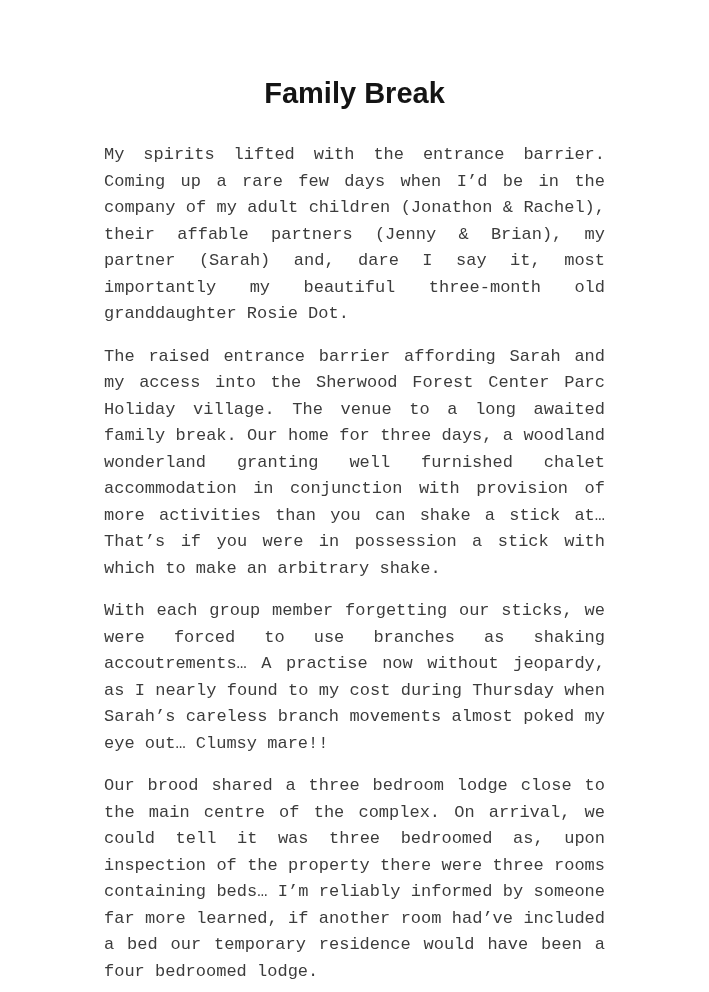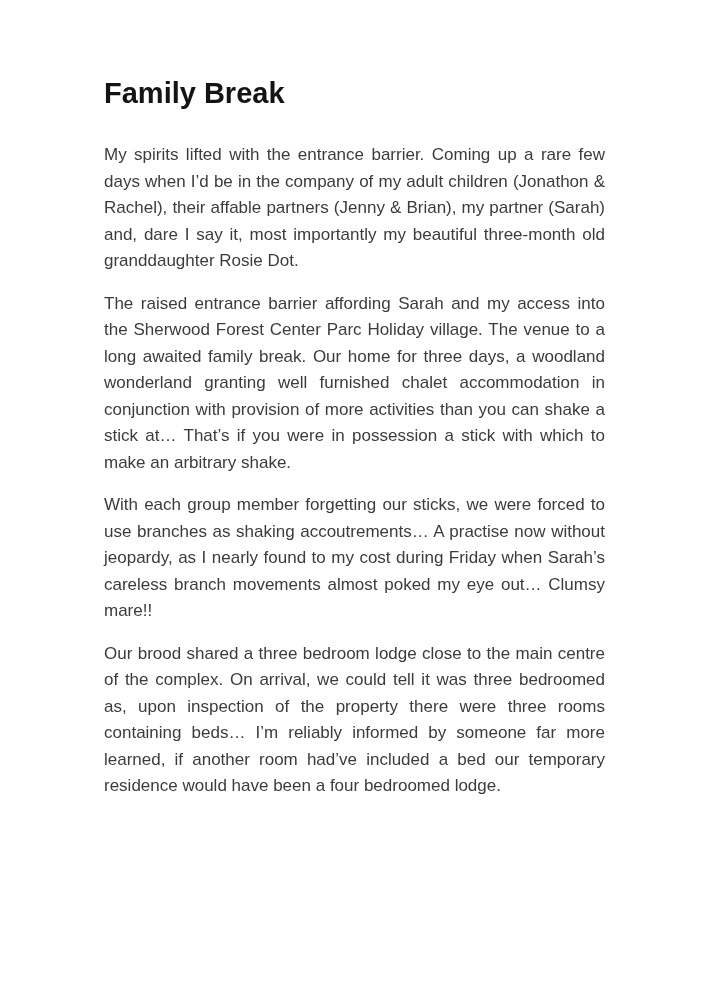--- a/index.html
+++ b/index.html
@@ -16,25 +16,26 @@
     padding: 74px 104px 0 104px;
     overflow: hidden;
   }
   .chapter-title {
     margin: 0 0 30px 0;
     font-family: "Liberation Sans", "DejaVu Sans", sans-serif;
     font-weight: 700;
     font-size: 29px;
     line-height: 38px;
     color: #141414;
+    text-align: center;
     letter-spacing: 0px;
   }
   .body-text p {
     margin: 0 0 16px 0;
-    font-family: Liberation Sans, sans-serif;
+    font-family: Liberation Mono, monospace;
     font-size: 17px;
     line-height: 26.5px;
     color: #3c3c3c;
     text-align: justify;
     text-justify: inter-word;
   }
   .page-number {
     position: absolute;
     left: 0;
     right: 0;
@@ -48,17 +49,17 @@
 </style>
 </head>
 <body>
 
 <div class="page">
   <h1 class="chapter-title">Family Break</h1>
 
   <div class="body-text">
     <p>My spirits lifted with the entrance barrier. Coming up a rare few days when I’d be in the company of my adult children (Jonathon &amp; Rachel), their affable partners (Jenny &amp; Brian), my partner (Sarah) and, dare I say it, most importantly my beautiful three-month old granddaughter Rosie Dot.</p>
     <p>The raised entrance barrier affording Sarah and my access into the Sherwood Forest Center Parc Holiday village. The venue to a long awaited family break. Our home for three days, a woodland wonderland granting well furnished chalet accommodation in conjunction with provision of more activities than you can shake a stick at… That’s if you were in possession a stick with which to make an arbitrary shake.</p>
-    <p>With each group member forgetting our sticks, we were forced to use branches as shaking accoutrements… A practise now without jeopardy, as I nearly found to my cost during Friday when Sarah’s careless branch movements almost poked my eye out… Clumsy mare!!</p>
+    <p>With each group member forgetting our sticks, we were forced to use branches as shaking accoutrements… A practise now without jeopardy, as I nearly found to my cost during Thursday when Sarah’s careless branch movements almost poked my eye out… Clumsy mare!!</p>
     <p>Our brood shared a three bedroom lodge close to the main centre of the complex. On arrival, we could tell it was three bedroomed as, upon inspection of the property there were three rooms containing beds… I’m reliably informed by someone far more learned, if another room had’ve included a bed our temporary residence would have been a four bedroomed lodge.</p>
   </div>
 
 </div>
 
 </body></html>

